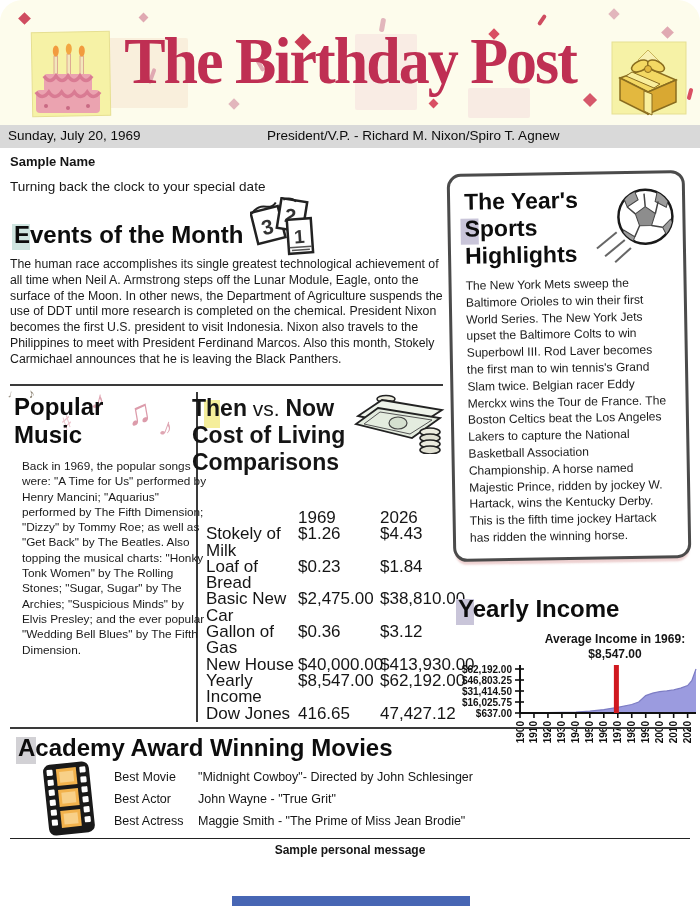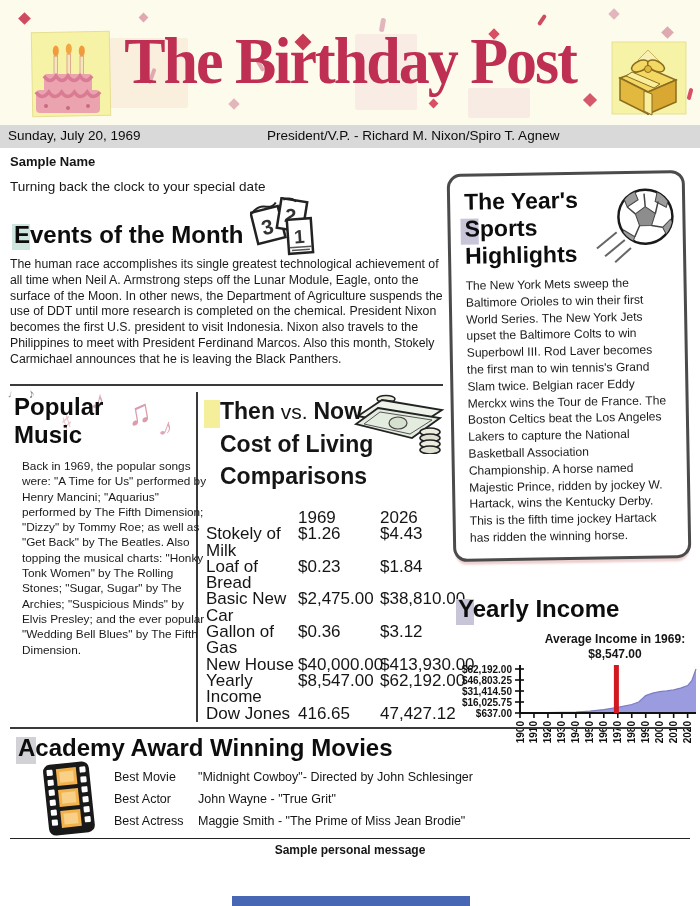--- a/index.html
+++ b/index.html
@@ -1,17 +1,17 @@
 <!DOCTYPE html>
 <html><head>
 <meta charset="utf-8">
 <style>
   * { margin:0; padding:0; box-sizing:border-box; }
   body { background:#ffffff; font-family:"Liberation Sans", sans-serif; color:#151515; }
-  .page { position:relative; width:700px; height:906px; background:#ffffff; overflow:hidden; }
+  .page { position:relative; width:700px; height:906px; background:#ffffff; overflow:hidden;border-radius:22px; }
 
   
   .masthead { position:absolute; left:0; top:0; width:700px; height:125px; background:#fdfcec; }
   .masthead-title {
     position:absolute; left:0; top:26px; width:700px; text-align:center;
     font-family:"Liberation Serif", serif; font-weight:bold; font-size:62px;
     color:#bf2f53; letter-spacing:-2px; transform:scaleY(1.04); white-space:nowrap;
   }
   .title-wash { position:absolute; border-radius:2px; }
   .confetti-piece { position:absolute; }
@@ -54,21 +54,21 @@
   .sports-body { margin-top:8px; width:202px; font-size:12.1px; line-height:16.8px; }
 
   
   .rule-1 { left:10px; top:384px; width:433px; }
   .vrule-1 { left:196px; top:392px; height:330px; }
   .music-heading { position:absolute; left:14px; top:393px; width:160px; font-size:24px; line-height:28px; }
   .music-body { position:absolute; left:10px; top:459px; width:185px; font-size:11.8px; line-height:15.3px;margin-left:12px; }
   .music-note { position:absolute; z-index:1; font-size:26px; color:#dfa6b3; }
 
   
-  .cost-heading { position:absolute; left:220px; top:395px; font-size:23px; font-weight:bold; line-height:32px; z-index:2; }
+  .cost-heading { position:absolute; left:192px; top:395px; font-size:23px; font-weight:bold; line-height:27px; z-index:2; }
   .cost-heading .vs { font-weight:normal; font-size:21px; }
   .hl-then { left:204px; top:400px; width:16px; height:28px; background:#f5ee9b; }
   .money-icon { position:absolute; left:352px; top:392px; }
   .cost-table { position:absolute; left:206px; top:510px; display:grid; grid-template-columns:92px 82px 1fr; font-size:17px; line-height:16.3px; width:238px; }
 
   
   .income-heading { position:absolute; left:458px; top:595px; font-size:24px; }
   .hl-income { left:456px; top:599px; width:18px; height:26px; background:#c9c5d9; }
   .chart-annotation { position:absolute; left:520px; top:632px; width:190px; text-align:center; font-size:12px; font-weight:bold; line-height:15px; z-index:2; }
   .income-chart { position:absolute; left:450px; top:630px; font-family:"Liberation Sans", sans-serif; }

